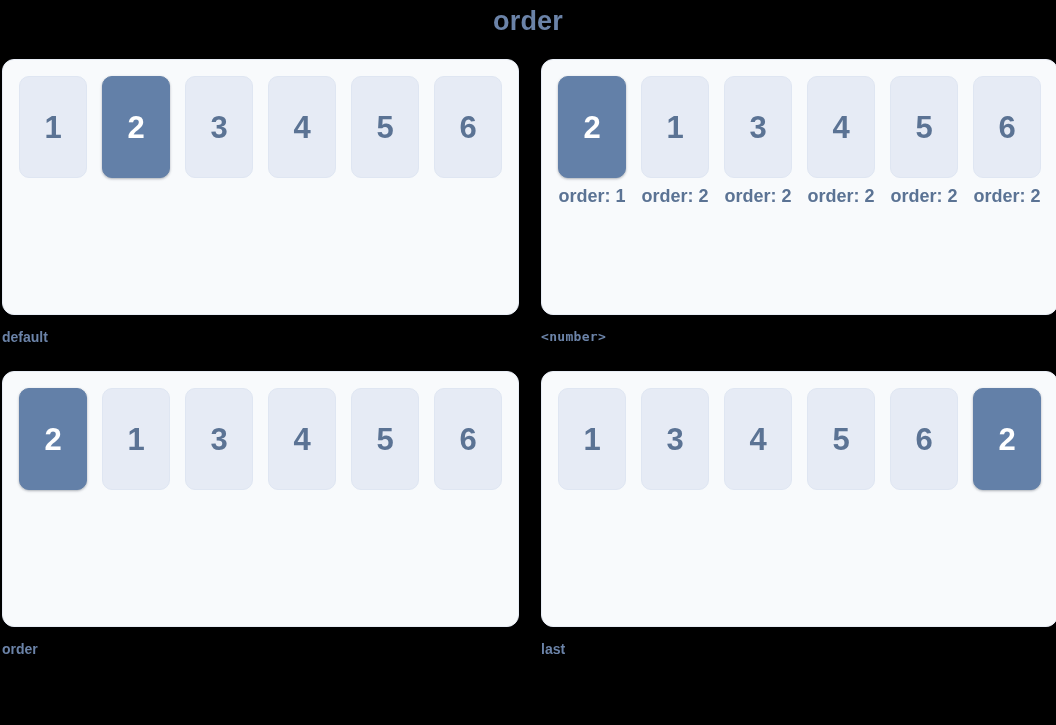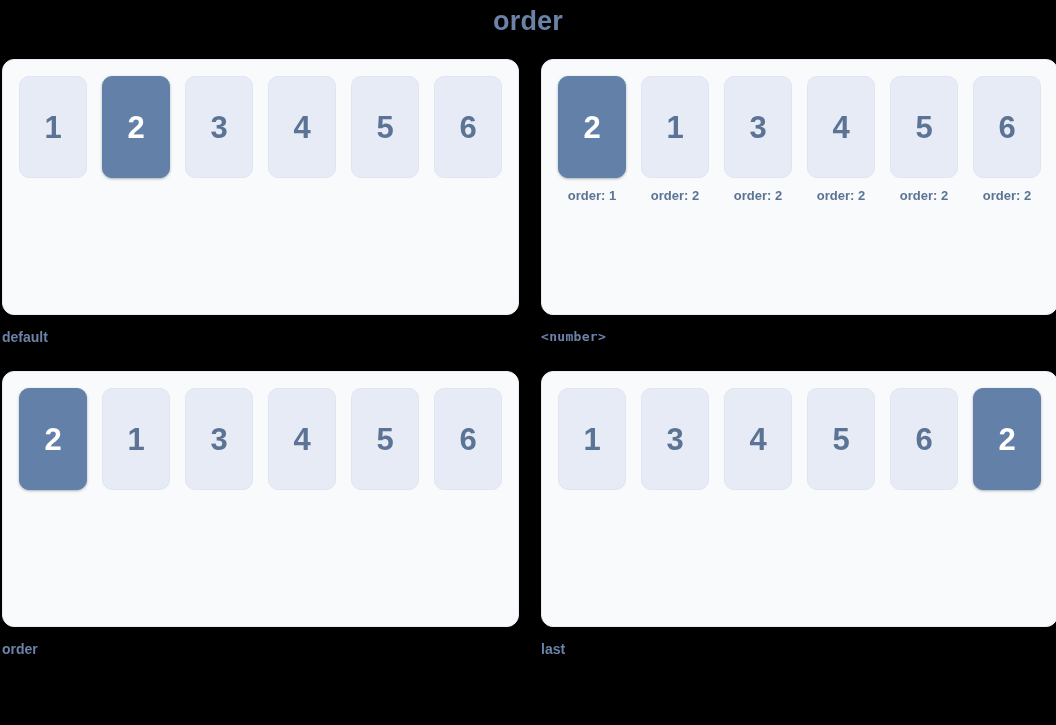--- a/index.html
+++ b/index.html
@@ -99,21 +99,21 @@
   .box.highlight {
     background: #6380a8;
     border-color: #6380a8;
     color: #ffffff;
     box-shadow: 0 1px 3px rgba(15, 23, 42, 0.22),
                 0 1px 2px rgba(15, 23, 42, 0.12);
   }
 
   .order-label {
     margin-top: 10px;
-    font-size: 13px;
+    font-size: 18px;
     font-weight: bold;
     color: #5b7394;
     white-space: nowrap;
     line-height: 16px;
   }
 
   .caption {
     margin-top: 12px;
     font-size: 14px;
     font-weight: bold;

